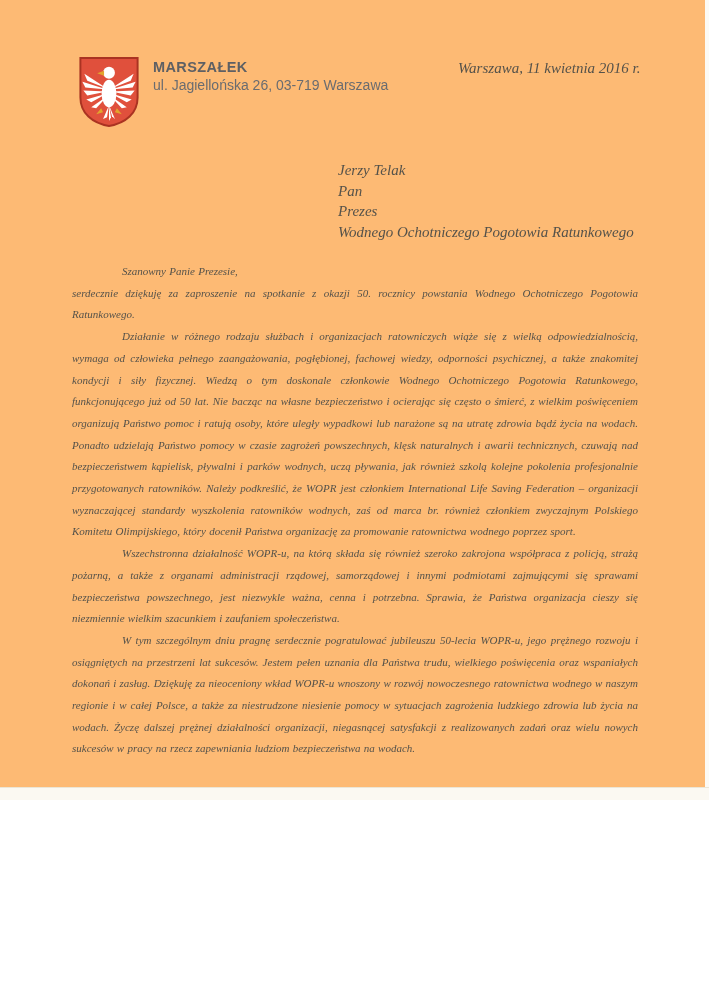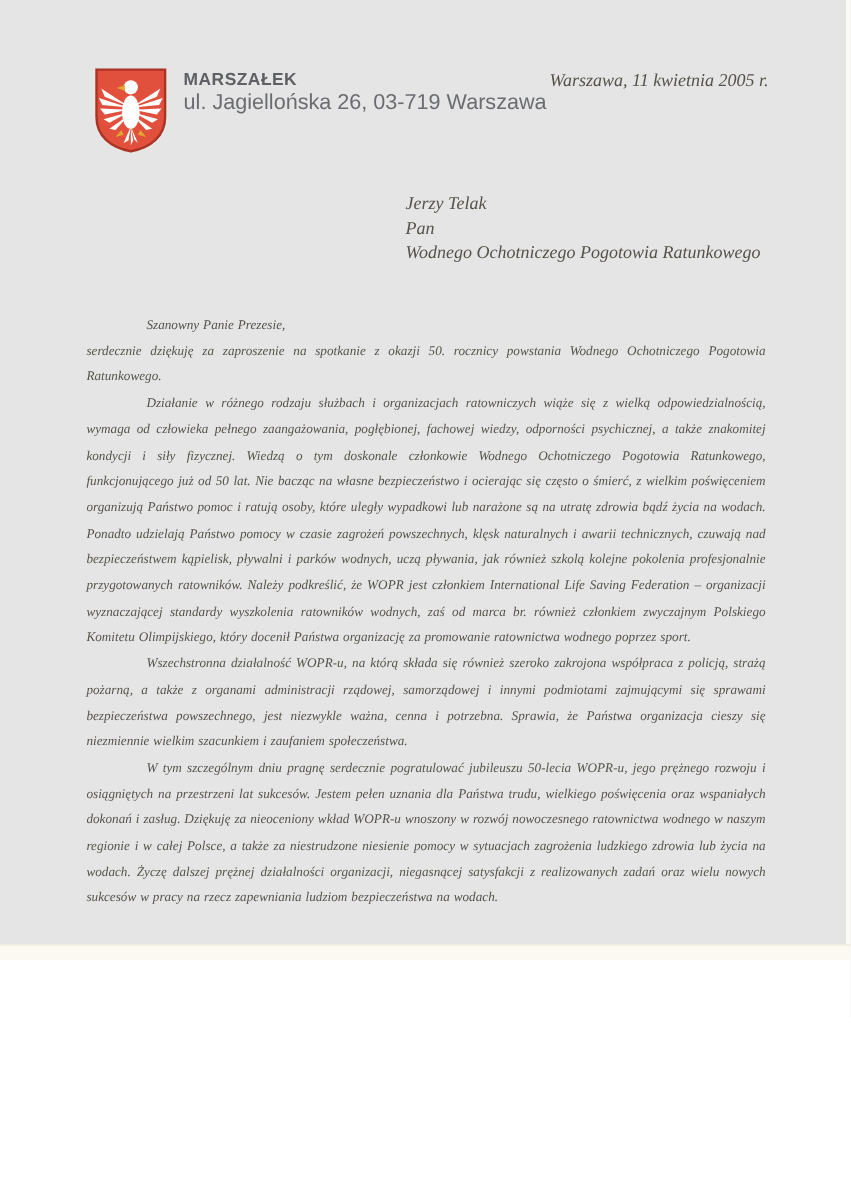--- a/index.html
+++ b/index.html
@@ -4,21 +4,21 @@
 <style>
   html, body { margin: 0; padding: 0; }
   body {
     background: #ffffff;
     font-family: "Liberation Serif", serif;
   }
   .page {
     position: relative;
     width: 709px;
     height: 800px;
-    background: #e5e5e5;
+    background: #fdba74;
     overflow: hidden;
   }
   
   .letterhead {
     position: absolute;
     left: 78px;
     top: 56px;
     display: flex;
     gap: 13px;
   }
@@ -29,21 +29,21 @@
     color: var(--header_text, #5e6064);
   }
   .lh-title {
     font-size: 14.5px;
     font-weight: bold;
     letter-spacing: 0.4px;
     line-height: 17.5px;
     white-space: nowrap;
   }
   .lh-address {
-    font-size: 18px;
+    font-size: 14px;
     font-weight: normal;
     line-height: 17.5px;
     color: var(--header_address, #6a6c70);
     white-space: nowrap;
   }
   
   .script {
     font-family: "Liberation Serif", serif;
     font-style: italic;
     color: var(--body_text, #55524a);
@@ -140,25 +140,26 @@
         <polygon points="23,53 18,59 25,57"></polygon>
         <polygon points="39,53 44,59 37,57"></polygon>
       </g>
     </svg>
     <div class="lh-text">
       <div class="lh-title">MARSZAŁEK</div>
       <div class="lh-address">ul. Jagiellońska 26, 03-719 Warszawa</div>
     </div>
   </div>
 
-  <div class="dateline script">Warszawa, 11 kwietnia 2005 r.</div>
+  <div class="dateline script">Warszawa, 11 kwietnia 2016 r.</div>
 
   <div class="recipient script">
     <div>Jerzy Telak</div>
     <div>Pan</div>
+    <div>Prezes</div>
     <div>Wodnego Ochotniczego Pogotowia Ratunkowego</div>
   </div>
 
   <div class="body-text script">
     <p><span>Szanowny Panie Prezesie,</span><br><span>serdecznie dziękuję za zaproszenie na spotkanie z okazji 50. rocznicy powstania Wodnego Ochotniczego Pogotowia Ratunkowego.</span></p>
     <p>Działanie w różnego rodzaju służbach i organizacjach ratowniczych wiąże się z wielką odpowiedzialnością, wymaga od człowieka pełnego zaangażowania, pogłębionej, fachowej wiedzy, odporności psychicznej, a także znakomitej kondycji i siły fizycznej. Wiedzą o tym doskonale członkowie Wodnego Ochotniczego Pogotowia Ratunkowego, funkcjonującego już od 50 lat. Nie bacząc na własne bezpieczeństwo i ocierając się często o śmierć, z wielkim poświęceniem organizują Państwo pomoc i ratują osoby, które uległy wypadkowi lub narażone są na utratę zdrowia bądź życia na wodach. Ponadto udzielają Państwo pomocy w czasie zagrożeń powszechnych, klęsk naturalnych i awarii technicznych, czuwają nad bezpieczeństwem kąpielisk, pływalni i parków wodnych, uczą pływania, jak również szkolą kolejne pokolenia profesjonalnie przygotowanych ratowników. Należy podkreślić, że WOPR jest członkiem International Life Saving Federation – organizacji wyznaczającej standardy wyszkolenia ratowników wodnych, zaś od marca br. również członkiem zwyczajnym Polskiego Komitetu Olimpijskiego, który docenił Państwa organizację za promowanie ratownictwa wodnego poprzez sport.</p>
     <p>Wszechstronna działalność WOPR-u, na którą składa się również szeroko zakrojona współpraca z policją, strażą pożarną, a także z organami administracji rządowej, samorządowej i innymi podmiotami zajmującymi się sprawami bezpieczeństwa powszechnego, jest niezwykle ważna, cenna i potrzebna. Sprawia, że Państwa organizacja cieszy się niezmiennie wielkim szacunkiem i zaufaniem społeczeństwa.</p>
     <p>W tym szczególnym dniu pragnę serdecznie pogratulować jubileuszu 50-lecia WOPR-u, jego prężnego rozwoju i osiągniętych na przestrzeni lat sukcesów. Jestem pełen uznania dla Państwa trudu, wielkiego poświęcenia oraz wspaniałych dokonań i zasług. Dziękuję za nieoceniony wkład WOPR-u wnoszony w rozwój nowoczesnego ratownictwa wodnego w naszym regionie i w całej Polsce, a także za niestrudzone niesienie pomocy w sytuacjach zagrożenia ludzkiego zdrowia lub życia na wodach. Życzę dalszej prężnej działalności organizacji, niegasnącej satysfakcji z realizowanych zadań oraz wielu nowych sukcesów w pracy na rzecz zapewniania ludziom bezpieczeństwa na wodach.</p>
   </div>
 

